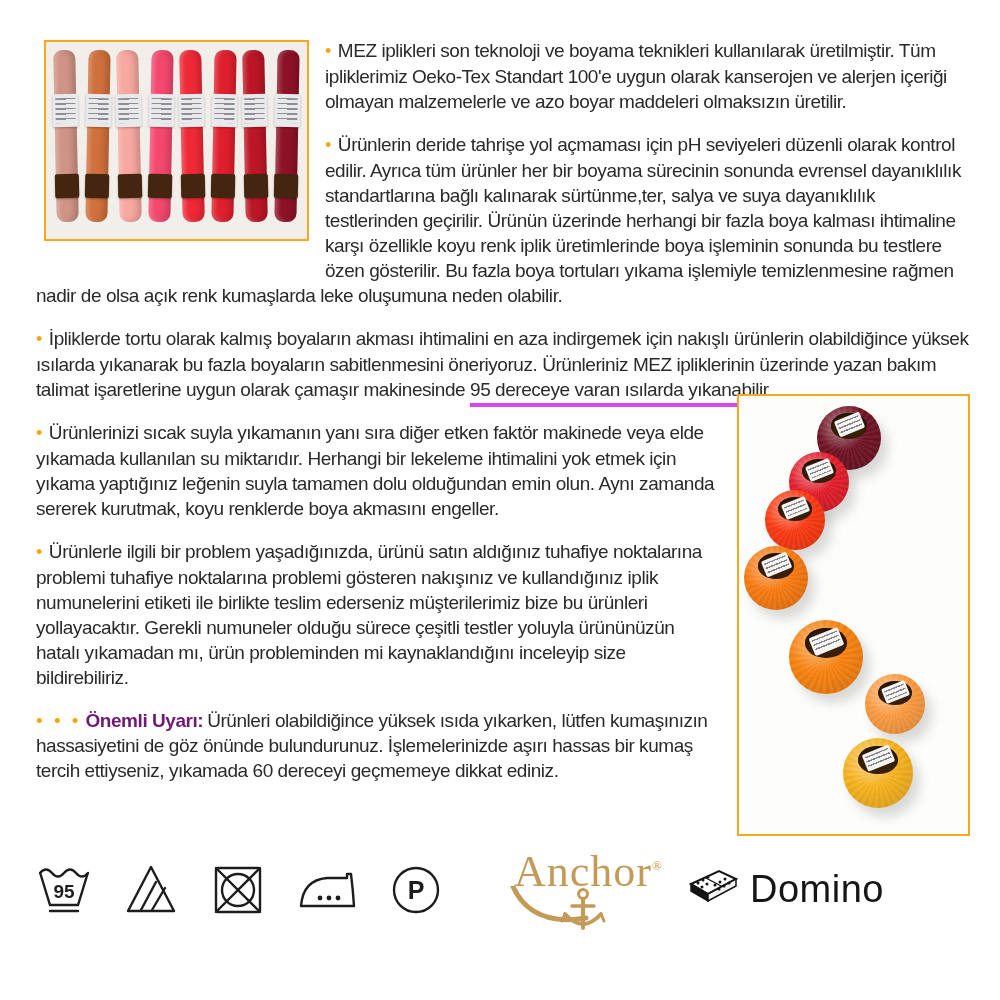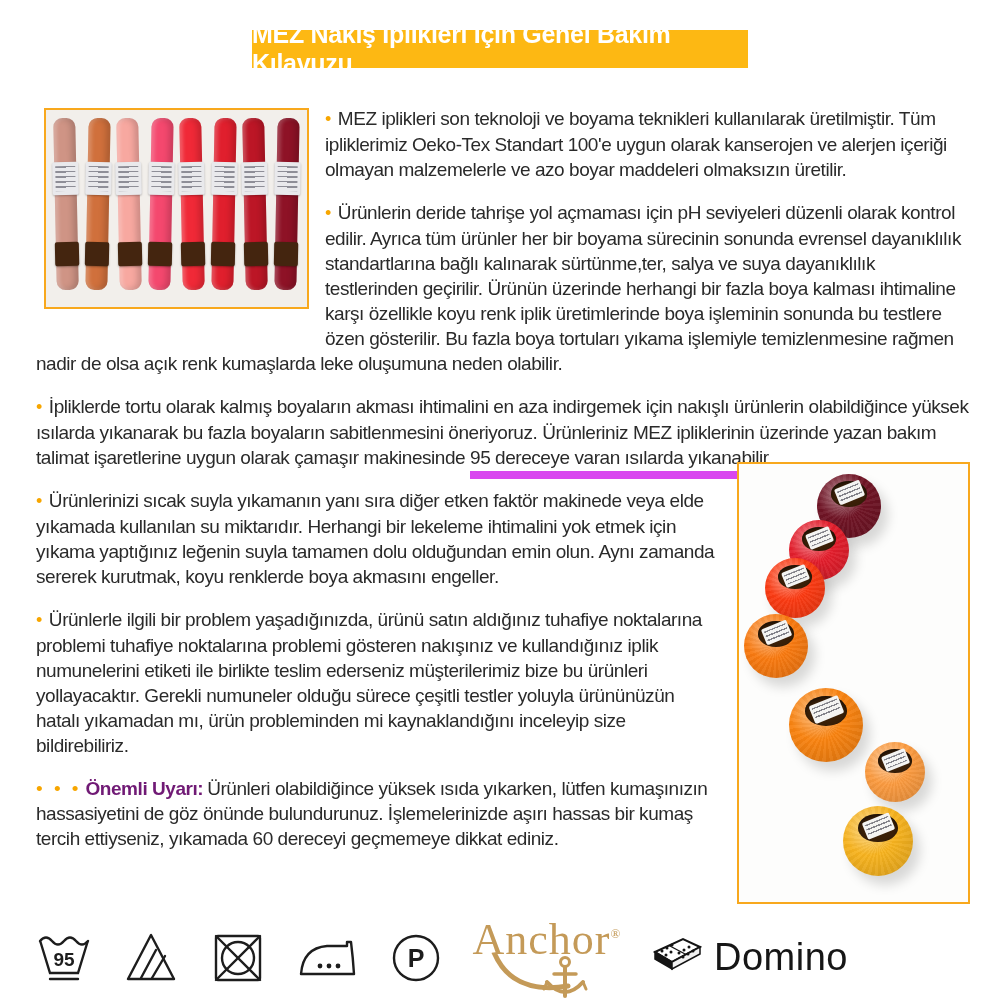--- a/index.html
+++ b/index.html
@@ -5,21 +5,21 @@
   html,body{margin:0;padding:0;background:#ffffff;}
   .page{position:relative;width:1000px;height:1000px;background:#ffffff;overflow:hidden;
         font-family:"Liberation Sans",sans-serif;color:#2a2a2a;}
   
   .banner{width:496px;height:38px;margin:30px auto 0 auto;display:flex;align-items:center;justify-content:center;}
   .banner-title{color:#ffffff;font-size:25px;font-weight:bold;letter-spacing:-0.3px;}
   
   .content{padding:38px 30px 0 36px;}
   p.para{font-size:19px;line-height:25px;letter-spacing:-0.45px;margin:0 0 18px 0;}
   .bullet{color:#f7a600;margin-right:7px;font-size:18px;}
-  .u-line{border-bottom:8px solid #d946ef;padding-bottom:3px;}
+  .u-line{border-bottom:4px solid #d946ef;padding-bottom:3px;}
   .warn-bullets{color:#f7a600;letter-spacing:3px;margin-right:4px;}
   .warn-label{color:#701a75;font-weight:bold;margin-right:4px;}
   
   .photo-skeins{float:left;width:261px;height:189px;border:2px solid #f8a81d;background:#f2efeb;
                 margin:2px 16px 30px 8px;display:flex;justify-content:space-evenly;align-items:flex-start;
                 padding-top:8px;box-sizing:content-box;}
   .skein{position:relative;width:22px;height:172px;border-radius:9px;box-shadow:inset -4px 0 6px rgba(0,0,0,0.18), inset 3px 0 4px rgba(255,255,255,0.25);}
   .skein:nth-child(odd){transform:rotate(-1.2deg);}
   .skein:nth-child(even){transform:rotate(1.1deg);}
   .sk-label{position:absolute;top:44px;left:-2px;right:-2px;height:33px;background:#e9e9ec;border-radius:2px;
@@ -41,34 +41,31 @@
         box-shadow:inset 0 2px 4px rgba(0,0,0,0.6);}
   .blabel{position:absolute;left:30%;top:16%;width:42%;height:26%;background:#f4f4f2;z-index:3;transform:rotate(-22deg);
         border-radius:2px;overflow:hidden;}
   .blabel:before{content:"";position:absolute;top:3px;left:2px;right:2px;bottom:3px;
         background:repeating-linear-gradient(to bottom,#83838a 0 1.4px,transparent 1.4px 4.5px);}
   
   .footer{display:flex;align-items:center;width:688px;margin-top:20px;}
   .care-symbols{display:flex;align-items:center;gap:31px;text-align:center;}
   .care{display:block;}
   .anchor-logo{position:relative;width:186px;text-align:center;margin-left:28px;}
-  .anchor-text{font-family:"Liberation Serif",serif;font-size:44px;color:#c49a58;letter-spacing:1px;line-height:40px;}
+  .anchor-text{font-family:"Liberation Serif",serif;font-size:44px;color:#c49a58;letter-spacing:1px;line-height:40px;margin-left:42px;}
   .anchor-text sup{font-size:13px;vertical-align:super;}
   .anchor-glyph{display:block;margin:-6px auto 0 auto;}
   .domino-logo{display:flex;align-items:center;gap:12px;margin-left:30px;}
   .domino-text{font-size:38px;color:#161616;letter-spacing:0.5px;}
 </style>
 </head>
 <body>
 
 <div class="page">
 
-  <div class="banner" style="background: rgb(253, 184, 19);">
-    <span class="banner-title">MEZ Nakış İplikleri İçin Genel Bakım Kılavuzu</span>
-  </div>
 
   <div class="content">
 
     <div class="photo-skeins">
       <div class="skein" style="background: rgb(207, 148, 133);">
           <div class="sk-label"></div>
           <div class="sk-band"></div>
         </div>
       <div class="skein" style="background: rgb(208, 112, 60);">
           <div class="sk-label"></div>

